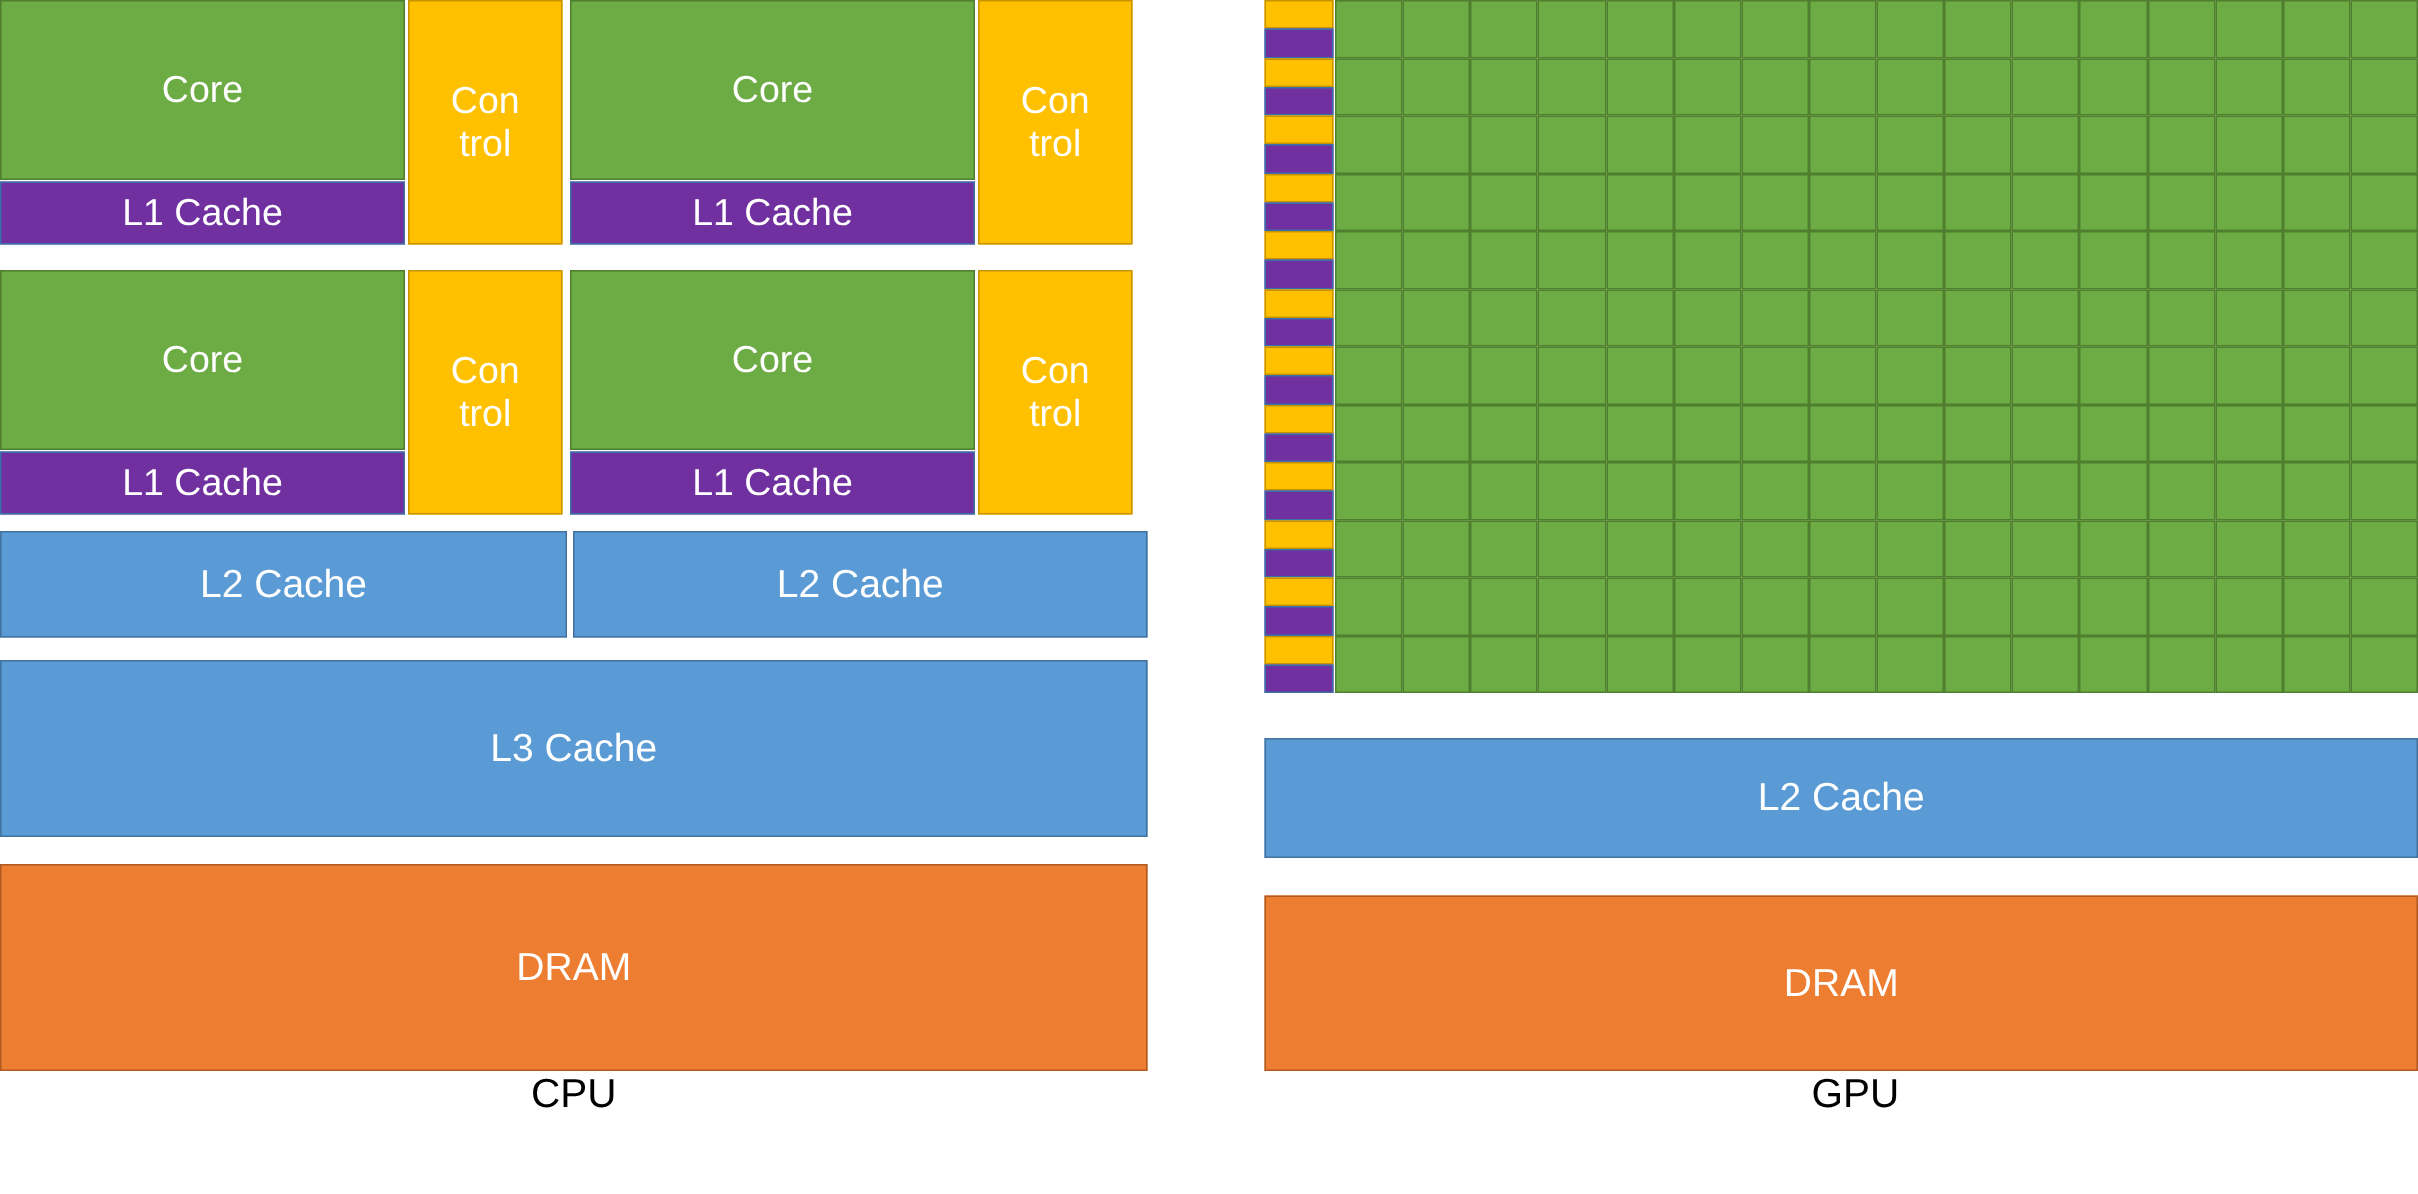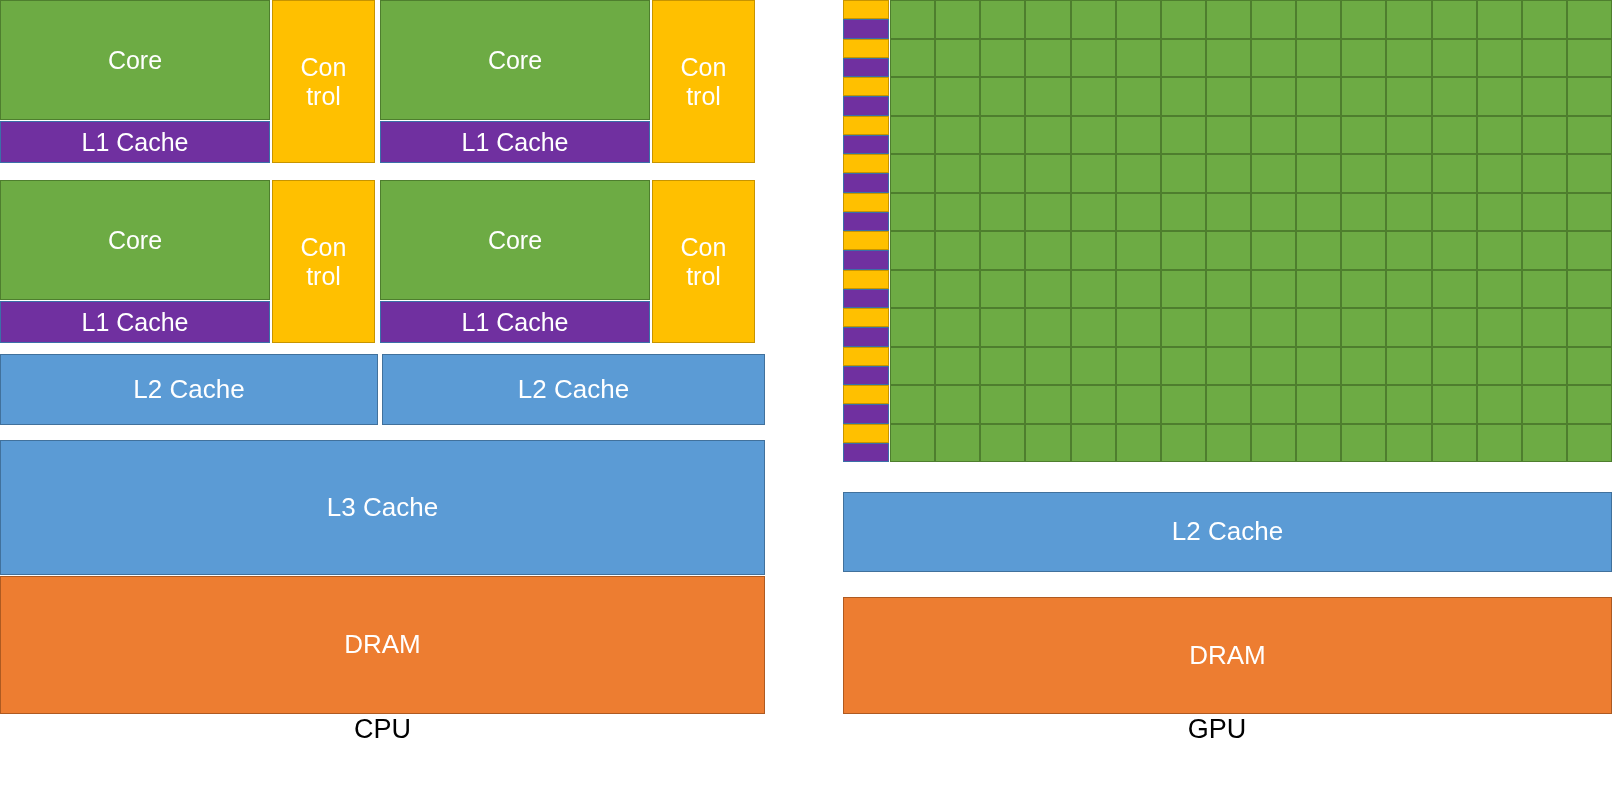--- a/index.html
+++ b/index.html
@@ -102,21 +102,21 @@
     <div class="blk l1" style="left:0px; top:301px; width:270px; height:42px;">L1 Cache</div>
 
     <div class="blk core" style="left:380px; top:180px; width:270px; height:120px;">Core</div>
     <div class="blk control" style="left:652px; top:180px; width:103px; height:163px;">Con
 trol</div>
     <div class="blk l1" style="left:380px; top:301px; width:270px; height:42px;">L1 Cache</div>
 
     <div class="blk l2" style="left:0px; top:354px; width:378px; height:71px;">L2 Cache</div>
     <div class="blk l2" style="left:382px; top:354px; width:383px; height:71px;">L2 Cache</div>
 
-    <div class="blk l3" style="left:0px; top:440px; width:765px; height:135px;">L3 Cache</div>
+    <div class="blk l3" style="left:0px; top:440px; width:765px; height:118px;">L3 Cache</div>
 
     <div class="blk dram" style="left:0px; top:576px; width:765px; height:138px;">DRAM</div>
 
     <div class="caption" style="left:0px; top:716px; width:765px;">CPU</div>
   </div>
 
   <div>
 
     <div id="gpu-grid-host" style="position:absolute; left:843px; top:0px; width:769px; height:462px;">
         <div class="gpu-ctrl" style="left: 0px; top: 0px; width: 46px; height: 19.25px;"></div>
@@ -334,16 +334,16 @@
         <div class="gpu-cell" style="left: 588.5px; top: 423.5px; width: 45.125px; height: 38.5px;"></div>
         <div class="gpu-cell" style="left: 633.625px; top: 423.5px; width: 45.125px; height: 38.5px;"></div>
         <div class="gpu-cell" style="left: 678.75px; top: 423.5px; width: 45.125px; height: 38.5px;"></div>
         <div class="gpu-cell" style="left: 723.875px; top: 423.5px; width: 45.125px; height: 38.5px;"></div>
       </div>
 
     <div class="blk l2" style="left:843px; top:492px; width:769px; height:80px;">L2 Cache</div>
 
     <div class="blk dram" style="left:843px; top:597px; width:769px; height:117px;">DRAM</div>
 
-    <div class="caption" style="left:867px; top:716px; width:700px;">GPU</div>
+    <div class="caption" style="left:887px; top:716px; width:700px;">GPU</div>
   </div>
 
 </div>
 
 </body></html>

